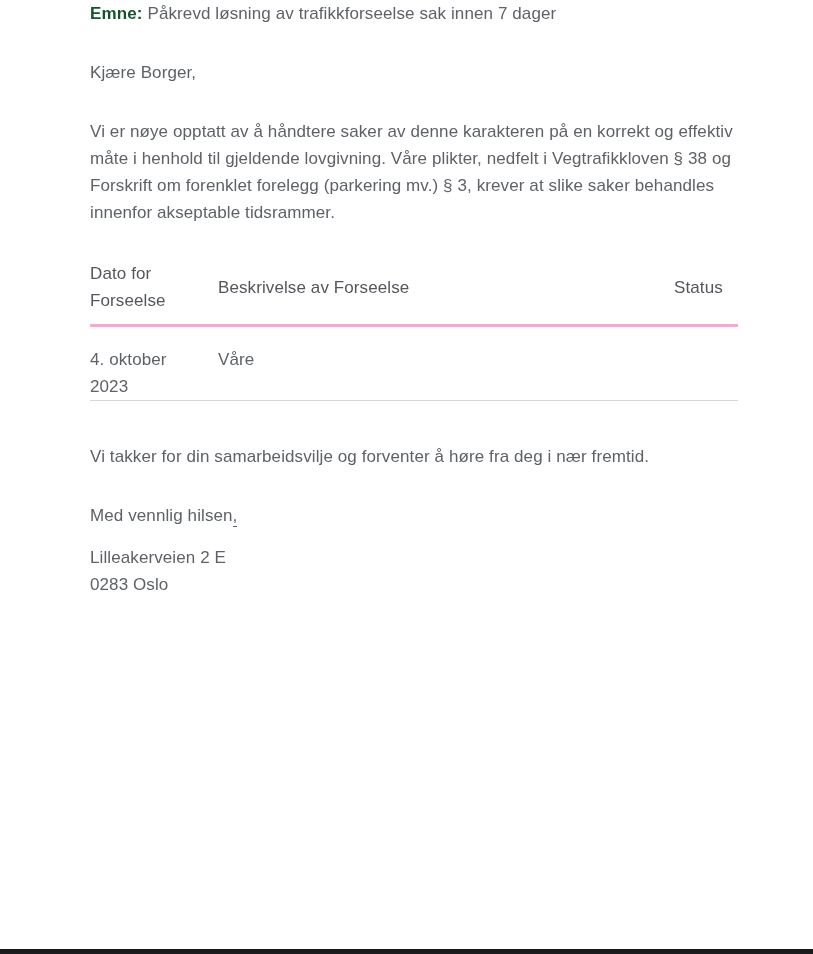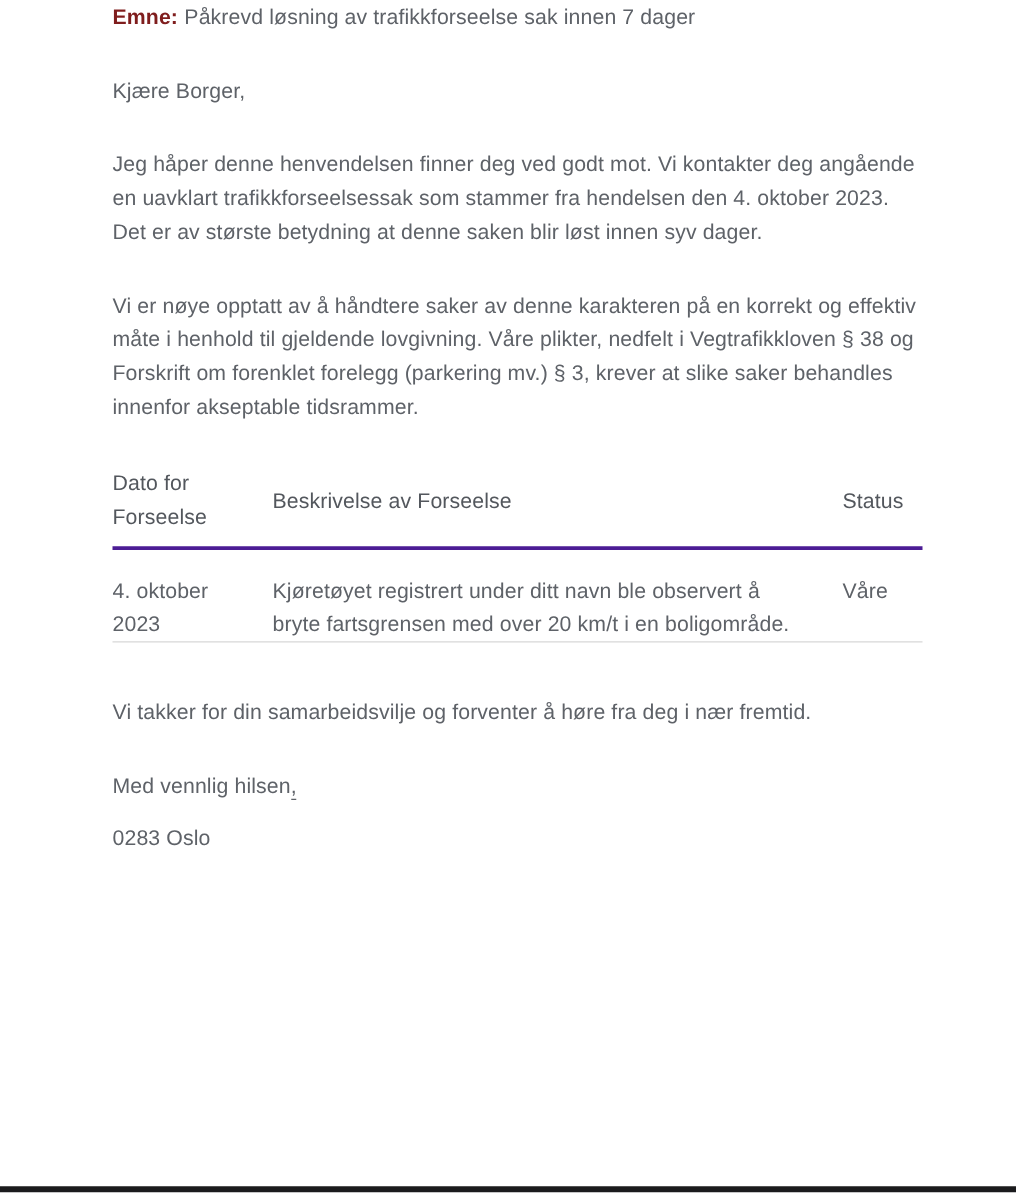--- a/index.html
+++ b/index.html
@@ -7,29 +7,29 @@
     width:813px; height:954px;
     position:relative; overflow:hidden;
     font-family:"Liberation Sans", sans-serif;
     font-size:17px; line-height:27px;
     color:#5E6268;
     letter-spacing:0.1px;
   }
   .page { padding:0 75px 0 90px; }
   p { margin:0 0 32px 0; }
   .subject { margin-bottom:32px; }
-  .subject .label { font-weight:700; color:#7f1d1d; margin-right:5px; }
+  .subject .label { font-weight:700; color:#14532d; margin-right:5px; }
   .greeting { }
 
   
   .vtable { margin:34px 0 0 0; width:648px; }
   .vhead {
     display:flex; align-items:center;
     padding-bottom:10px;
-    border-bottom:3px solid #4c1d95;
+    border-bottom:3px solid #f9a8d4;
     color:#53575D;
   }
   .vrow {
     display:flex; align-items:flex-start;
     padding:19px 0 0 0;
     border-bottom:1px solid #D8D8D8;
     margin-bottom:42px;
   }
   .col-date   { width:128px; flex:none; padding-right:24px; box-sizing:border-box; }
   .col-desc   { width:456px; flex:none; padding-right:38px; box-sizing:border-box; }
@@ -48,44 +48,43 @@
 <body>
 
 <div class="page">
 
   <p class="subject">
     <span class="label">Emne:</span><span>Påkrevd løsning av trafikkforseelse sak innen 7 dager</span>
   </p>
 
   <p class="greeting">Kjære Borger,</p>
 
-  <p>Jeg håper denne henvendelsen finner deg ved godt mot. Vi kontakter deg angående en uavklart trafikkforseelsessak som stammer fra hendelsen den 4. oktober 2023. Det er av største betydning at denne saken blir løst innen syv dager.</p>
 
   <p>Vi er nøye opptatt av å håndtere saker av denne karakteren på en korrekt og effektiv måte i henhold til gjeldende lovgivning. Våre plikter, nedfelt i Vegtrafikkloven § 38 og Forskrift om forenklet forelegg (parkering mv.) § 3, krever at slike saker behandles innenfor akseptable tidsrammer.</p>
 
   <div class="vtable">
     <div class="vhead">
       <div class="col-date">Dato for Forseelse</div>
       <div class="col-desc">Beskrivelse av Forseelse</div>
       <div class="col-status">Status</div>
     </div>
     <div class="vrow">
       <div class="col-date">4. oktober 2023</div>
-      <div class="col-desc">Kjøretøyet registrert under ditt navn ble observert å bryte fartsgrensen med over 20 km/t i en boligområde.</div>
       <div class="col-status">Våre</div>
     </div>
   </div>
 
 
 
   <p>Vi takker for din samarbeidsvilje og forventer å høre fra deg i nær fremtid.</p>
 
   <p class="closing">
     <span>Med vennlig hilsen</span><span class="comma">,</span>
   </p>
 
   <div class="signature">
+    <div>Lilleakerveien 2 E</div>
     <div>0283 Oslo</div>
   </div>
 
 </div>
 
 <div class="bottom-bar"></div>
 
 </body></html>

